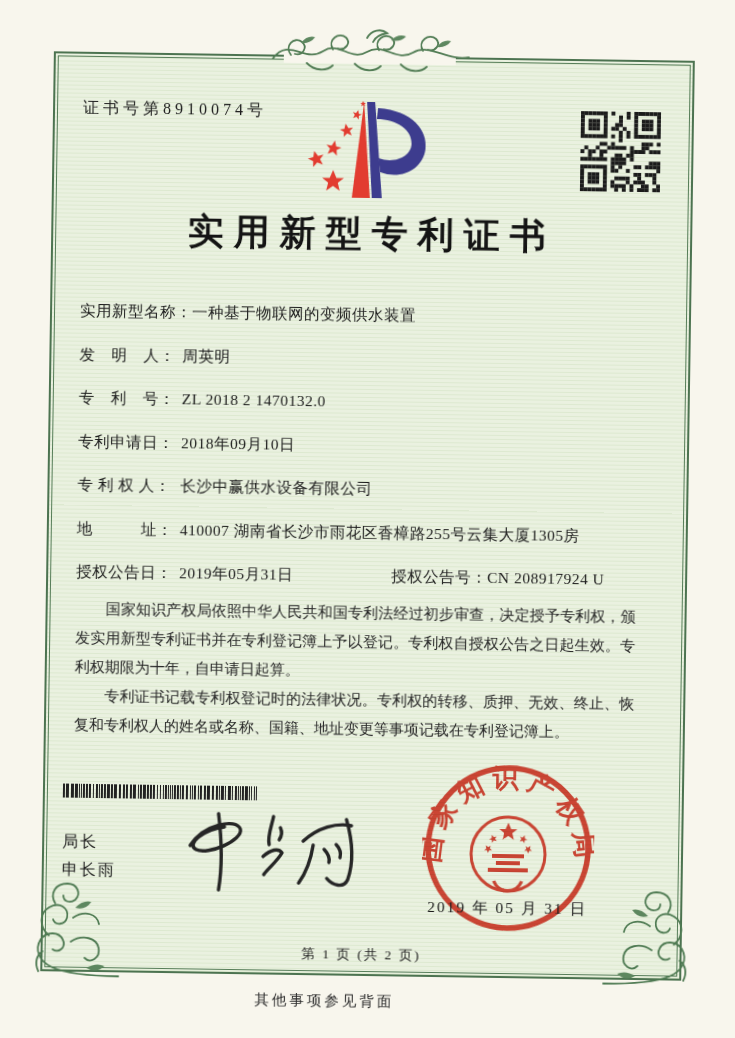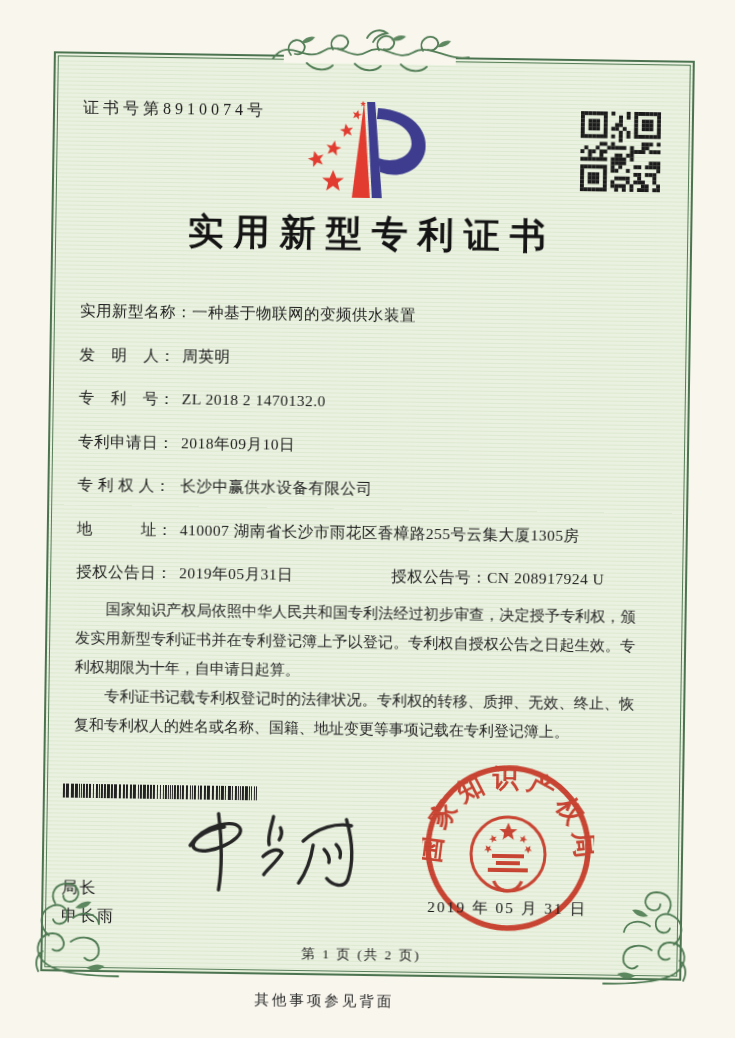--- a/index.html
+++ b/index.html
@@ -42,21 +42,21 @@
   .r4{top:421px;} .r5{top:465px;} .r6{top:508px;}
   .grant-col{position:absolute;left:315px;top:0;}
   
   .body-text{
     left:28px;top:541px;width:560px;font-size:15px;line-height:29px;
     text-align:justify;color:#262626;
   }
   .body-text p{margin:0;text-indent:2em;}
   
   .barcode{left:18px;top:730px;width:196px;height:14px;}
-  .director{left:18px;top:820px;font-size:16px;line-height:28px;letter-spacing:2px;}
+  .director{left:18px;top:774px;font-size:16px;line-height:28px;letter-spacing:2px;}
   .signature{left:132px;top:742px;width:195px;height:100px;}
   .seal{left:378px;top:702px;width:172px;height:172px;mix-blend-mode:multiply;opacity:.92;}
   .seal-date{left:368px;top:838px;width:192px;text-align:center;font-size:15.5px;letter-spacing:2px;z-index:6;}
   .page-info{left:0;top:888px;width:100%;text-align:center;font-size:13.5px;letter-spacing:2px;}
   .back-note{position:absolute;left:0;top:992px;width:735px;text-align:center;font-size:14.5px;letter-spacing:3px;transform:translateX(-36px);color:#2a2a2a;}
   svg{display:block;}
 </style>
 </head>
 <body>
 

